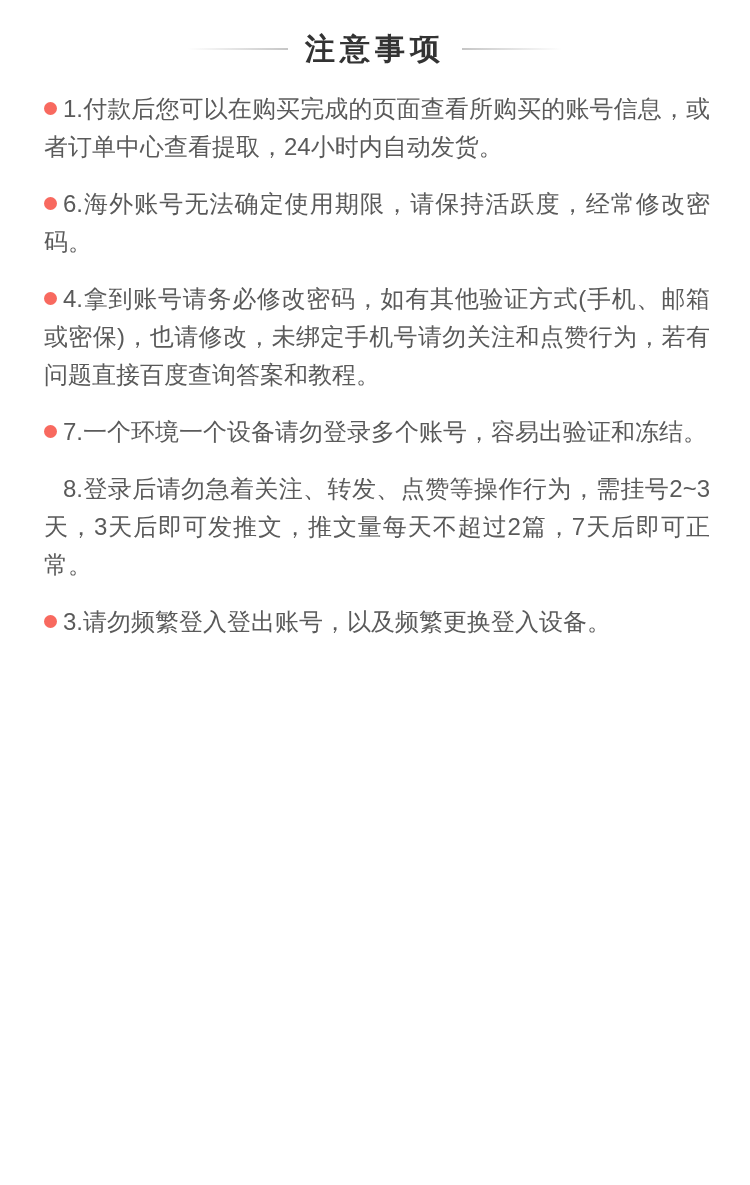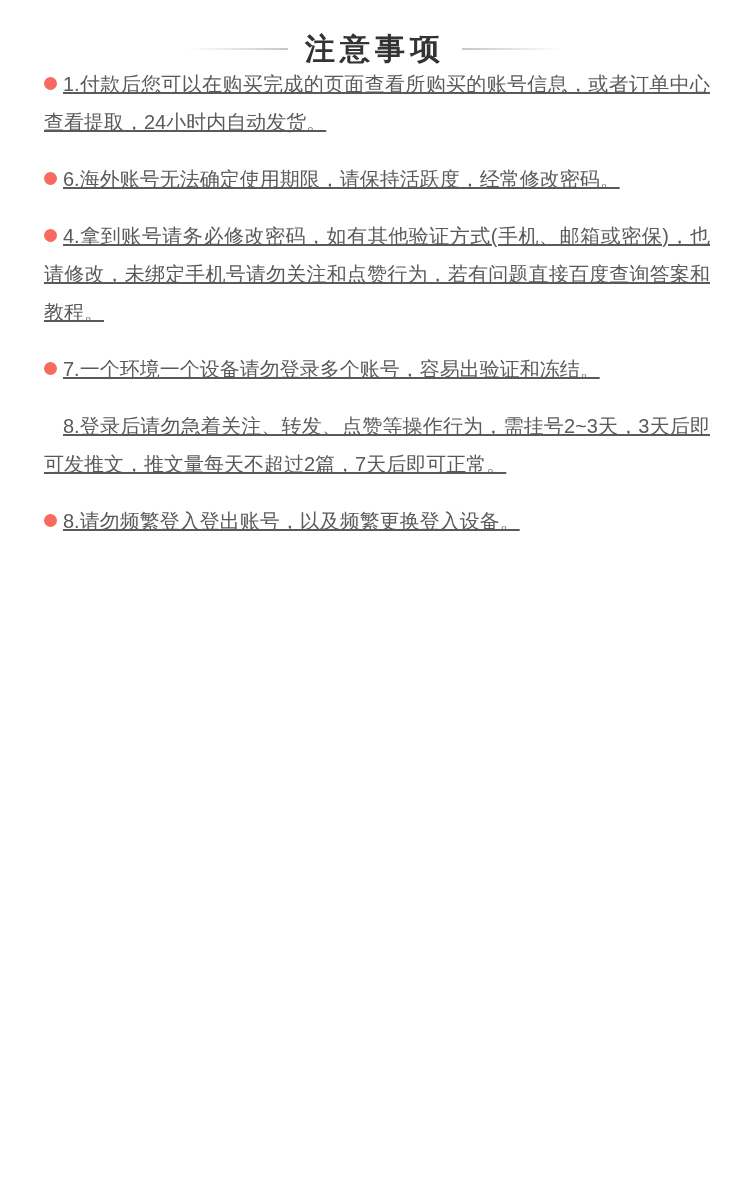--- a/index.html
+++ b/index.html
@@ -21,20 +21,21 @@
     width: 750px;
     min-height: 1185px;
     overflow: hidden;
   }
   .header {
     display: flex;
     align-items: center;
     justify-content: center;
     gap: 17px;
     padding-top: 33px;
+    margin-bottom: 25px;
   }
   .title {
     margin: 0;
     font-size: 30px;
     font-weight: 700;
     color: var(--title-color);
     letter-spacing: 5px;
     line-height: 32px;
     white-space: nowrap;
   }
@@ -47,26 +48,25 @@
     background: linear-gradient(to right, rgba(198,198,198,0), var(--divider-color));
   }
   .divider-right {
     background: linear-gradient(to left, rgba(198,198,198,0), var(--divider-color));
   }
   .notice-list {
     padding: 0 40px 22px 44px;
   }
   .notice-item {
     margin: 0 0 19px 0;
-    font-size: 20px;
+    font-size: 24px;
     line-height: 38px;
     color: var(--body-color);
     text-align: justify;
     text-justify: inter-ideograph;
-    text-decoration: underline;
   }
   .dot {
     display: inline-block;
     width: 13px;
     height: 13px;
     border-radius: 50%;
     background: var(--accent-color);
     margin-right: 6px;
     vertical-align: middle;
     position: relative;
@@ -103,17 +103,17 @@
 
   <p class="notice-item">
     <span class="dot"></span><span>7.一个环境一个设备请勿登录多个账号，容易出验证和冻结。</span>
   </p>
 
   <p class="notice-item">
     <span class="dot dot-hidden"></span><span>8.登录后请勿急着关注、转发、点赞等操作行为，需挂号2~3天，3天后即可发推文，推文量每天不超过2篇，7天后即可正常。</span>
   </p>
 
   <p class="notice-item">
-    <span class="dot"></span><span>8.请勿频繁登入登出账号，以及频繁更换登入设备。</span>
+    <span class="dot"></span><span>3.请勿频繁登入登出账号，以及频繁更换登入设备。</span>
   </p>
 
 </div>
 </div>
 
 </body></html>

